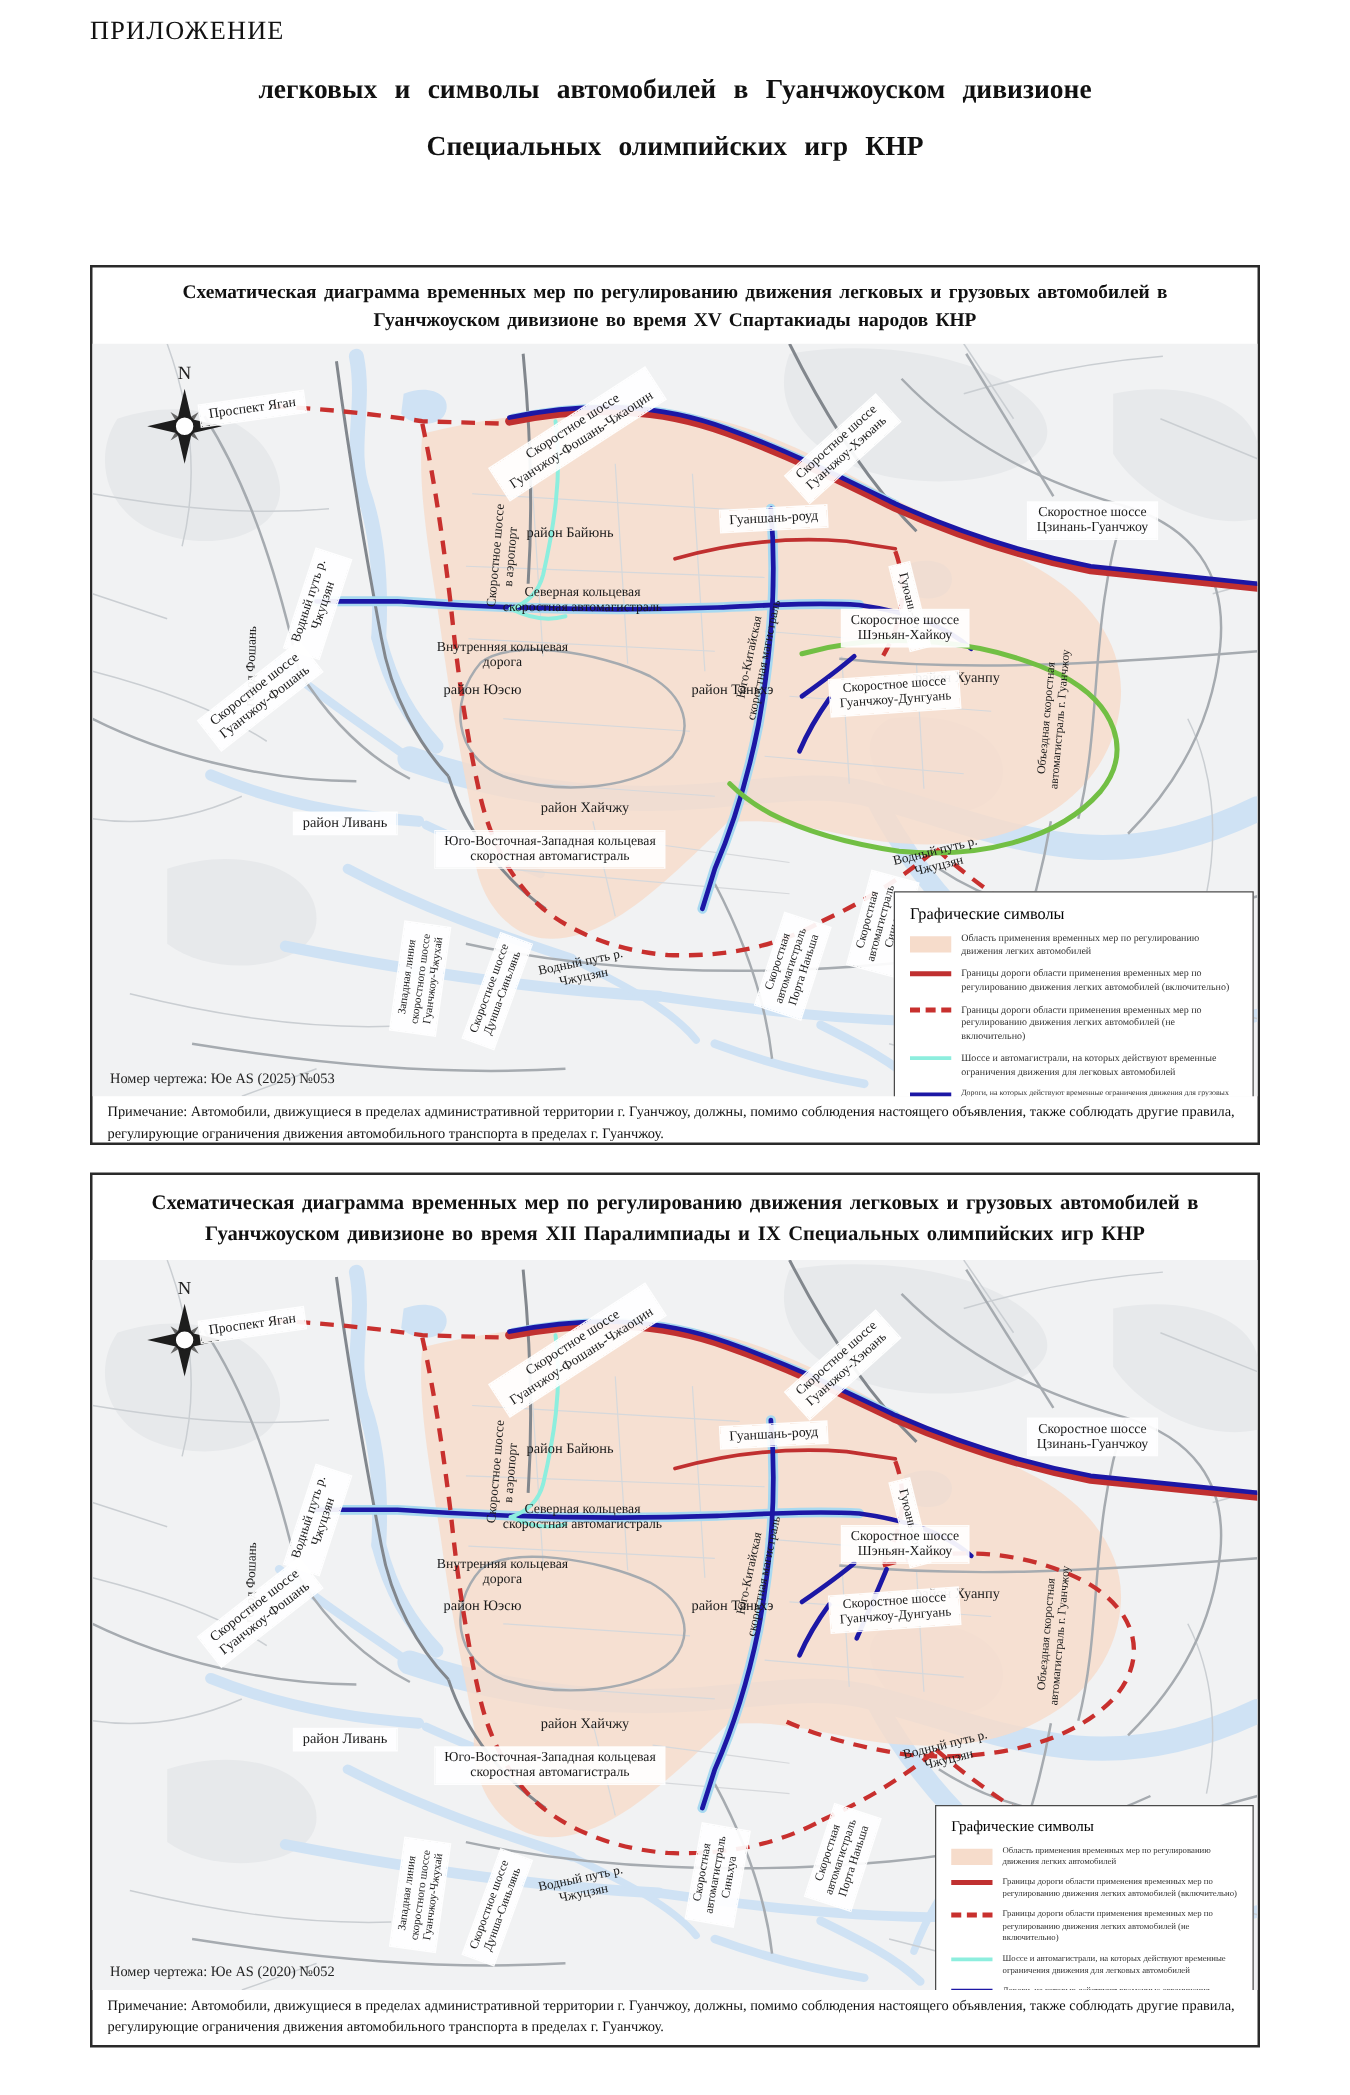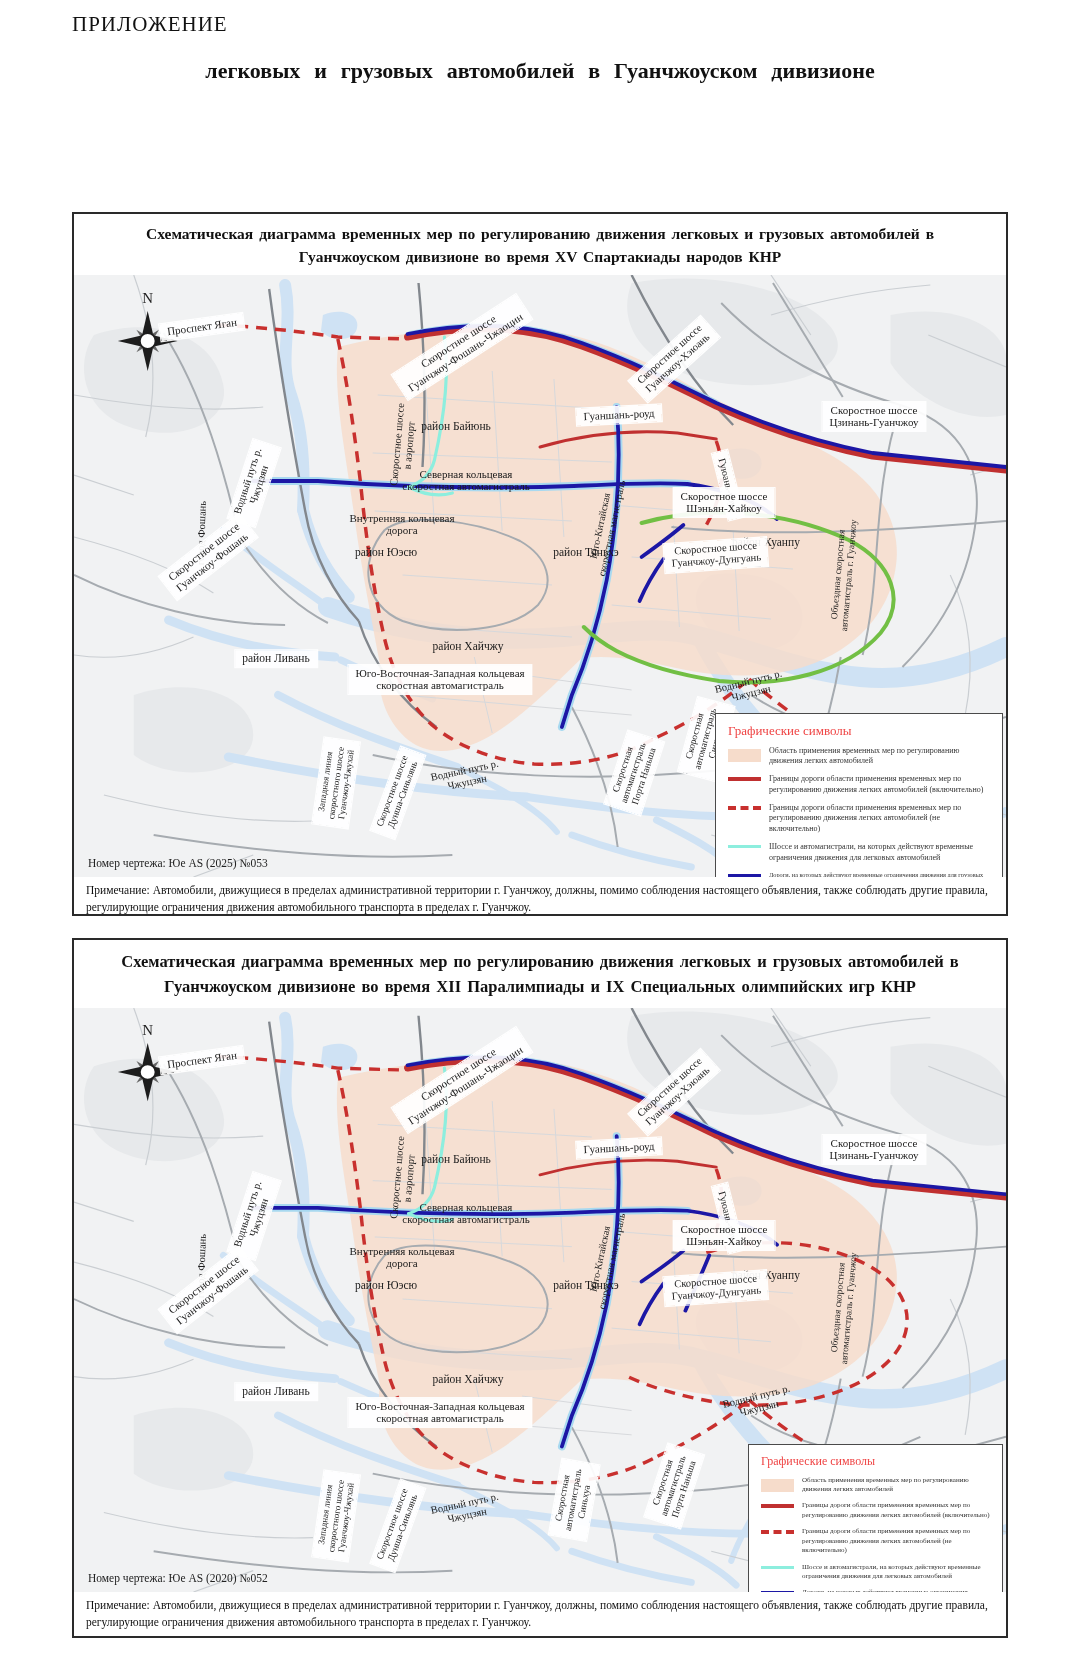--- a/index.html
+++ b/index.html
@@ -12,21 +12,21 @@
   .panel1{top:212px;height:704px;}
   .panel2{top:938px;height:700px;}
   .panel-title{text-align:center;font-weight:bold;line-height:1.5;padding:8px 56px 6px;word-spacing:2px;}
   .panel1 .panel-title{font-size:15.5px;}
   .panel2 .panel-title{font-size:16.5px;padding:10px 30px 8px;}
   .map{position:relative;width:100%;background:#f1f2f3;overflow:hidden;}
   .map-svg{position:absolute;left:0;top:0;width:100%;height:100%;}
   .lbl{position:absolute;z-index:3;white-space:pre-line;text-align:center;line-height:1.18;color:#1b1b1b;}
   .lbl.strip{background:rgba(255,255,255,.93);padding:2px 7px;box-shadow:0 0 0 1px rgba(255,255,255,.93);}
   .legend{position:absolute;z-index:5;background:#fff;border:1.5px solid #4a4a4a;padding:9px 10px 6px;box-sizing:border-box;}
-  .legend-title{margin:0 0 7px 2px;color:#ef4444;}
+  .legend-title{margin:0 0 7px 2px;color:#000000;}
   .li{display:flex;align-items:flex-start;margin-bottom:7px;}
   .sw{flex:0 0 36px;width:36px;display:flex;justify-content:center;margin-top:3px;}
   .sw>i{display:block;width:33px;}
   .sw-area>i{height:13px;background:#f6dccb;}
   .sw-red>i{border-top:4px solid #c03030;height:0;}
   .sw-redd>i{border-top:4px dashed #c8302e;height:0;}
   .sw-cyan>i{border-top:3px solid #8deede;height:0;}
   .sw-blue>i{border-top:4px solid #1c17a5;height:0;}
   .li .tx{flex:1;color:#333;line-height:1.35;padding-left:7px;}
   .draw-num{position:absolute;left:14px;bottom:8px;z-index:6;font-size:11.5px;color:#222;}
@@ -48,21 +48,22 @@
   .p-cyan{stroke:#8deede;stroke-width:3.2;fill:none;stroke-linecap:round;}
   .p-green{stroke:#72bf44;stroke-width:4;fill:none;stroke-linecap:round;}
   .compass-n{font-family:"Liberation Serif",serif;font-size:15px;fill:#222;text-anchor:middle;}
 </style>
 </head>
 <body>
 
 <div class="doc-tag">ПРИЛОЖЕНИЕ</div>
 
 <div class="doc-title">
-  <div class="tl2">легковых и грузовых автомобилей в Гуанчжоуском дивизионе</div>
+  <div class="tl2">легковых и символы автомобилей в Гуанчжоуском дивизионе</div>
+  <div class="tl4">Специальных олимпийских игр КНР</div>
 </div>
 
 <section class="panel panel1">
   <div class="panel-title">Схематическая диаграмма временных мер по регулированию движения легковых и грузовых автомобилей в Гуанчжоуском дивизионе во время XV Спартакиады народов КНР</div>
   <div class="map" id="map0" style="height: 602px;">
       <svg viewBox="0 0 936 602" preserveAspectRatio="none" class="map-svg">
         <path d="M560,8 C640,-6 730,14 760,52 C790,92 720,118 650,108 C590,100 540,60 560,8 Z" class="p-patch"></path>
         <path d="M820,40 C880,28 930,48 936,80 L936,140 C890,150 840,120 820,88 Z" class="p-patch"></path>
         <path d="M20,60 C80,40 140,60 150,110 C158,150 100,170 50,150 C10,134 0,90 20,60 Z" class="p-patch"></path>
         <path d="M640,300 C700,292 740,320 730,352 C718,384 660,382 636,352 C620,330 620,312 640,300 Z" class="p-patch"></path>

